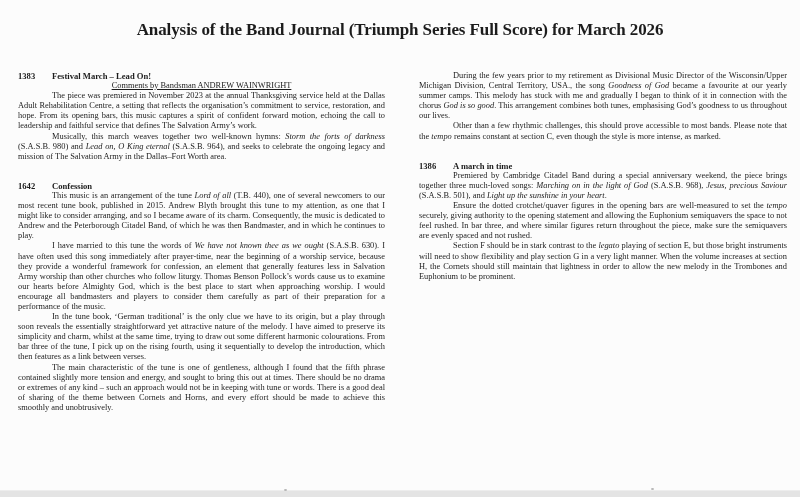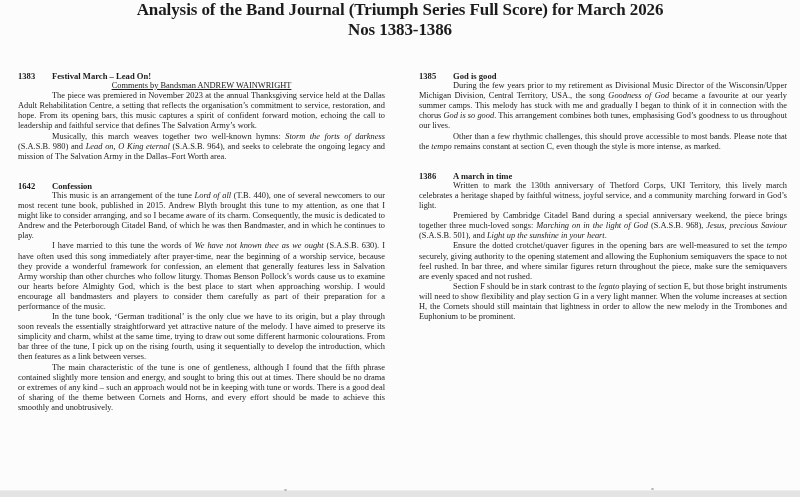--- a/index.html
+++ b/index.html
@@ -6,21 +6,21 @@
   body {
     width: 800px; height: 497px;
     background: #fcfcfc;
     position: relative;
     overflow: hidden;
     font-family: "Liberation Serif", "DejaVu Serif", serif;
     color: #1c1c1c;
   }
   .doc-title {
     position: absolute;
-    top: 0; left: 0; width: 800px;
+    top: 20px; left: 0; width: 800px;
     text-align: center;
     font-weight: bold;
     font-size: 17px;
     line-height: 20px;
     letter-spacing: -0.1px;
   }
   .col {
     position: absolute;
     top: 71px;
   }
@@ -62,21 +62,20 @@
     border-radius: 50%;
   }
   .speck-1 { left: 284px; top: 489px; }
   .speck-2 { left: 651px; top: 488px; }
 </style>
 </head>
 <body>
 
 <div class="doc-title">
   <div>Analysis of the Band Journal (Triumph Series Full Score) for March 2026</div>
-  <div>Nos 1383-1386</div>
 </div>
 
 <div class="col col-left">
   <div class="section">
     <div class="sec-head">
       <span class="sec-num">1383</span>
       <span class="sec-title">Festival March – Lead On!</span>
     </div>
     <div class="byline">Comments by Bandsman ANDREW WAINWRIGHT</div>
     <div class="paras">
@@ -93,36 +92,31 @@
         <p class="para"><span>This music is an arrangement of the tune </span><span class="it">Lord of all</span><span> (T.B. 440), one of several newcomers to our most recent tune book, published in 2015. Andrew Blyth brought this tune to my attention, as one that I might like to consider arranging, and so I became aware of its charm. Consequently, the music is dedicated to Andrew and the Peterborough Citadel Band, of which he was then Bandmaster, and in which he continues to play.</span></p>
         <p class="para"><span>I have married to this tune the words of </span><span class="it">We have not known thee as we ought</span><span> (S.A.S.B. 630). I have often used this song immediately after prayer-time, near the beginning of a worship service, because they provide a wonderful framework for confession, an element that generally features less in Salvation Army worship than other churches who follow liturgy. Thomas Benson Pollock’s words cause us to examine our hearts before Almighty God, which is the best place to start when approaching worship. I would encourage all bandmasters and players to consider them carefully as part of their preparation for a performance of the music.</span></p>
         <p class="para"><span>In the tune book, ‘German traditional’ is the only clue we have to its origin, but a play through soon reveals the essentially straightforward yet attractive nature of the melody. I have aimed to preserve its simplicity and charm, whilst at the same time, trying to draw out some different harmonic colourations. From bar three of the tune, I pick up on the rising fourth, using it sequentially to develop the introduction, which then features as a link between verses.</span></p>
         <p class="para"><span>The main characteristic of the tune is one of gentleness, although I found that the fifth phrase contained slightly more tension and energy, and sought to bring this out at times. There should be no drama or extremes of any kind – such an approach would not be in keeping with tune or words. There is a good deal of sharing of the theme between Cornets and Horns, and every effort should be made to achieve this smoothly and unobtrusively.</span></p>
       </div>
   </div>
 </div>
 
 <div class="col col-right">
   <div class="section">
-    <div class="sec-head">
-      <span class="sec-num">1385</span>
-      <span class="sec-title">God is good</span>
-    </div>
     <div class="paras">
         <p class="para"><span>During the few years prior to my retirement as Divisional Music Director of the Wisconsin/Upper Michigan Division, Central Territory, USA., the song </span><span class="it">Goodness of God</span><span> became a favourite at our yearly summer camps. This melody has stuck with me and gradually I began to think of it in connection with the chorus </span><span class="it">God is so good</span><span>. This arrangement combines both tunes, emphasising God’s goodness to us throughout our lives.</span></p>
         <p class="para"><span>Other than a few rhythmic challenges, this should prove accessible to most bands. Please note that the </span><span class="it">tempo</span><span> remains constant at section C, even though the style is more intense, as marked.</span></p>
       </div>
   </div>
   <div class="section">
     <div class="sec-head">
       <span class="sec-num">1386</span>
       <span class="sec-title">A march in time</span>
     </div>
     <div class="paras">
-        <p class="para"><span>Written to mark the 130th anniversary of Thetford Corps, UKI Territory, this lively march celebrates a heritage shaped by faithful witness, joyful service, and a community marching forward in God’s light.</span></p>
         <p class="para"><span>Premiered by Cambridge Citadel Band during a special anniversary weekend, the piece brings together three much-loved songs: </span><span class="it">Marching on in the light of God</span><span> (S.A.S.B. 968), </span><span class="it">Jesus, precious Saviour</span><span> (S.A.S.B. 501), and </span><span class="it">Light up the sunshine in your heart</span><span>.</span></p>
         <p class="para"><span>Ensure the dotted crotchet/quaver figures in the opening bars are well-measured to set the </span><span class="it">tempo</span><span> securely, giving authority to the opening statement and allowing the Euphonium semiquavers the space to not feel rushed. In bar three, and where similar figures return throughout the piece, make sure the semiquavers are evenly spaced and not rushed.</span></p>
         <p class="para"><span>Section F should be in stark contrast to the </span><span class="it">legato</span><span> playing of section E, but those bright instruments will need to show flexibility and play section G in a very light manner. When the volume increases at section H, the Cornets should still maintain that lightness in order to allow the new melody in the Trombones and Euphonium to be prominent.</span></p>
       </div>
   </div>
 </div>
 
 <div class="scan-strip"></div>
 <div class="scan-speck speck-1"></div>
 <div class="scan-speck speck-2"></div>

